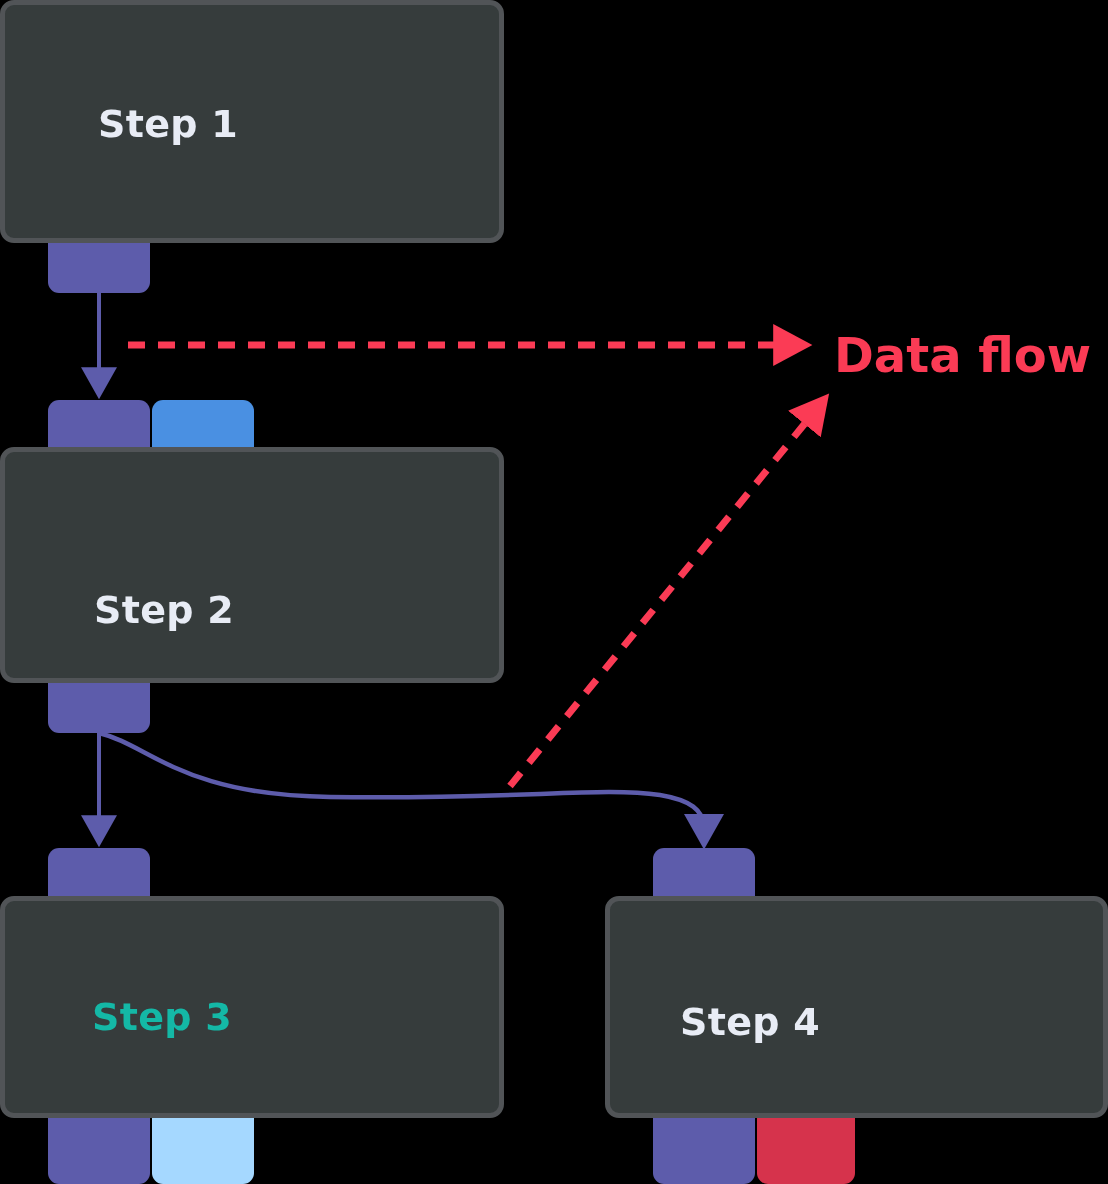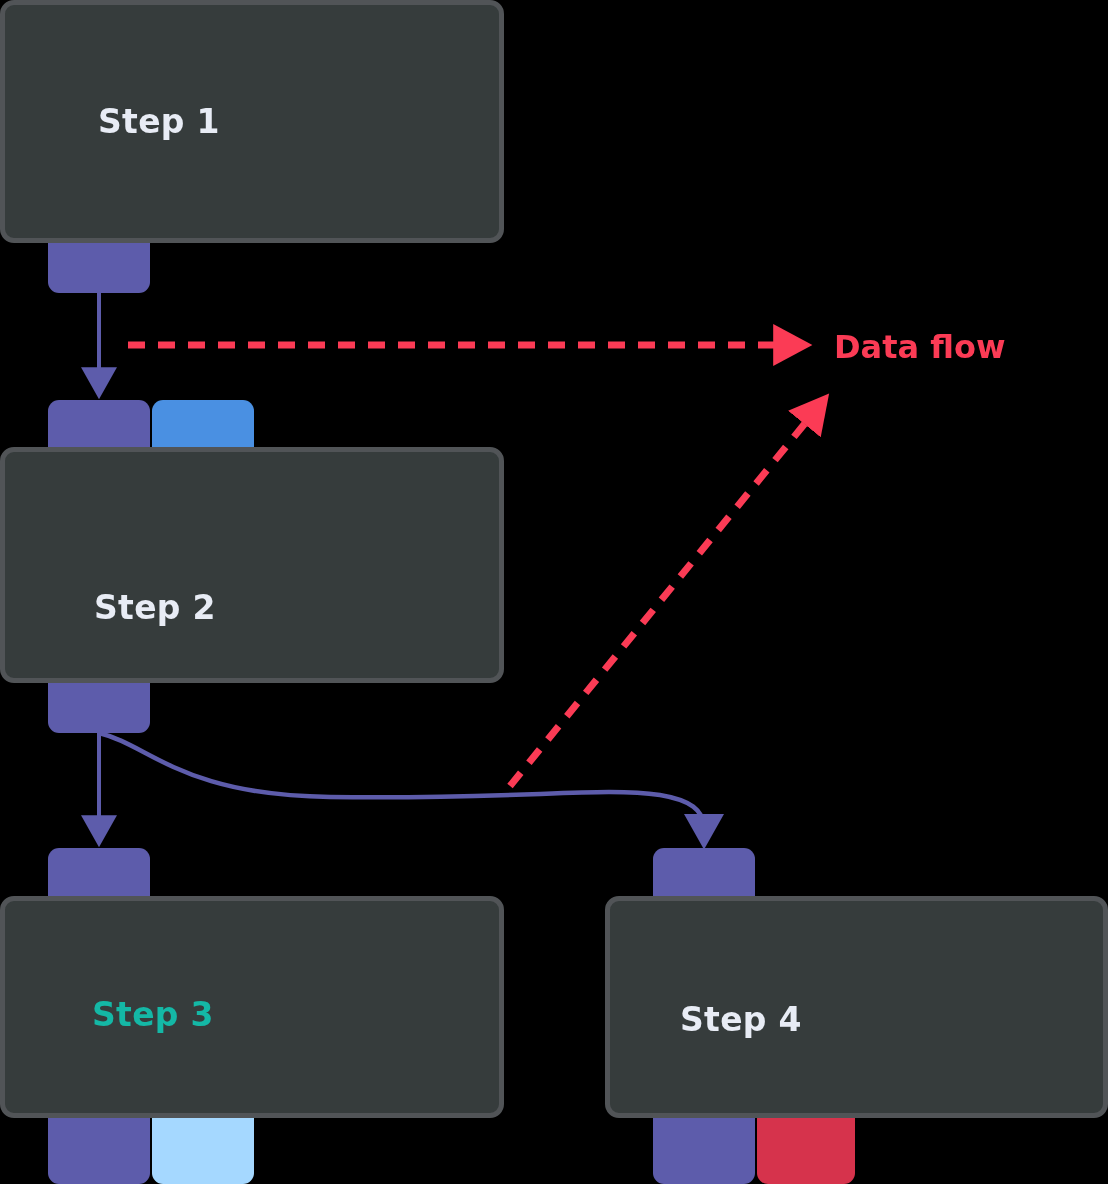--- a/index.html
+++ b/index.html
@@ -32,21 +32,21 @@
     background: #363C3C;
     border: 5px solid #515457;
     border-radius: 14px;
     z-index: 10;
   }
   .step-label {
     position: absolute;
     color: #E8ECF5;
     font-family: "DejaVu Sans", sans-serif;
     font-weight: bold;
-    font-size: 33px;
+    font-size: 38px;
     letter-spacing: 0.3px;
     white-space: nowrap;
     line-height: 1;
   }
   .tab {
     position: absolute;
     border-radius: 11px;
   }
   .tab-top { z-index: 6; }
   .tab-bottom { z-index: 6; }
@@ -105,16 +105,16 @@
       <div class="step-box" style="left: 605px; top: 896px; width: 503px; height: 222px; background: rgb(54, 60, 60); border-color: rgb(81, 84, 87);"></div>
       <div class="step-label" style="left: 680px; top: 1003px; color: rgb(232, 236, 245); z-index: 11;">Step 4</div>
     </div>
 
   <svg class="svg-layer layer-annot" viewBox="0 0 1108 1184">
     <path id="annot-1" fill="none" stroke="#FB3B55" stroke-width="7" stroke-dasharray="17 13" marker-end="url(#arrow-red)" d="M 128 345 L 790 345"></path>
     <path id="annot-2" fill="none" stroke="#FB3B55" stroke-width="7" stroke-dasharray="17 13" marker-end="url(#arrow-red)" d="M 510 786 L 815 411"></path>
   </svg>
 
   <div id="annot-labels-host">
-      <div class="annot-label" style="left: 834px; top: 331px; color: rgb(251, 59, 85); font-size: 32px; z-index: 21;">Data flow</div>
+      <div class="annot-label" style="left: 834px; top: 331px; color: rgb(251, 59, 85); font-size: 48px; z-index: 21;">Data flow</div>
     </div>
 
 </div>
 
 </body></html>

